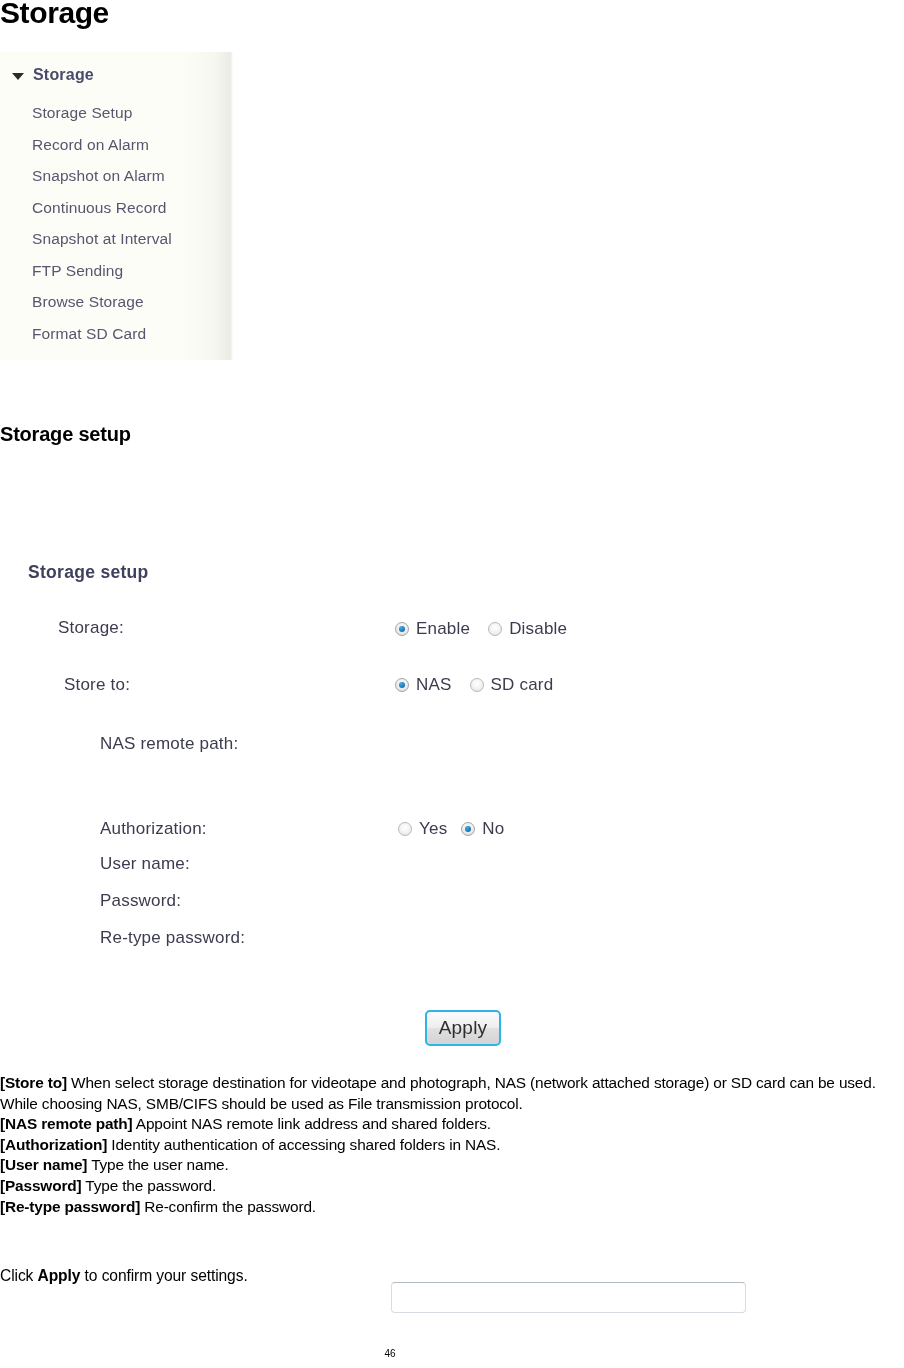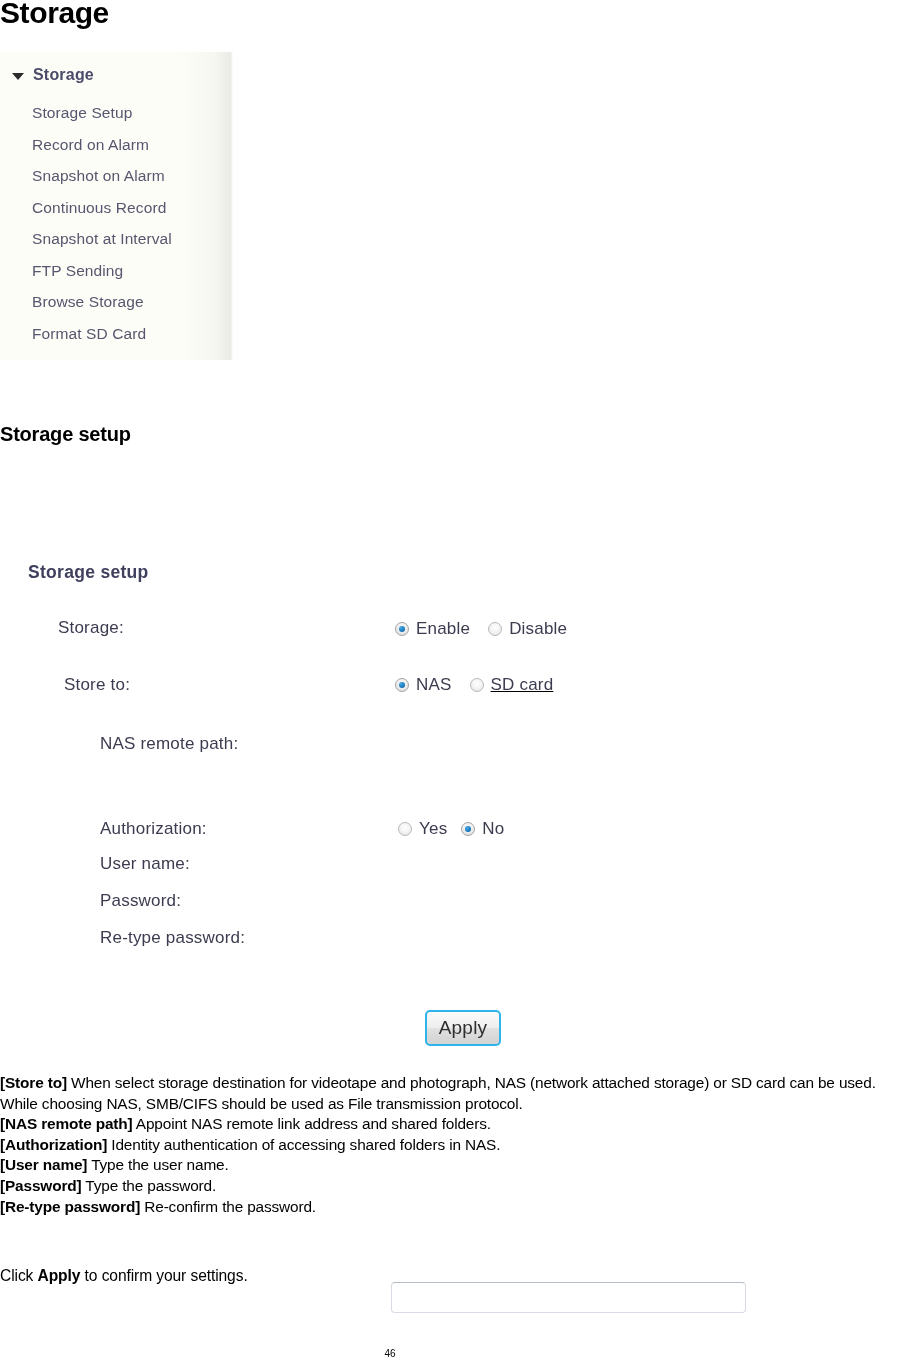--- a/index.html
+++ b/index.html
@@ -296,21 +296,21 @@
 
     <div class="frow" style="left:58px; top:123px;margin-left:6px;">
       <span class="flabel">Store to:</span>
     </div>
     <div class="frow" style="left:395px; top:123px;">
       <span class="radio-group">
         <span class="radio-opt">
           <span class="radio checked"></span>
           <span class="radio-label">NAS</span>
         </span>
-        <span class="radio-opt" style="margin-left:18px;text-decoration:underline;">
+        <span class="radio-opt" style="margin-left:18px;">
           <span class="radio"></span>
           <span class="radio-label">SD card</span>
         </span>
       </span>
     </div>
 
     <div class="frow" style="left:100px; top:182px;justify-content:flex-end;">
       <span class="flabel">NAS remote path:</span>
     </div>
     <input class="tinput" style="position: absolute; left: 391px; top: 730px; width: 355px;" placeholder="">

